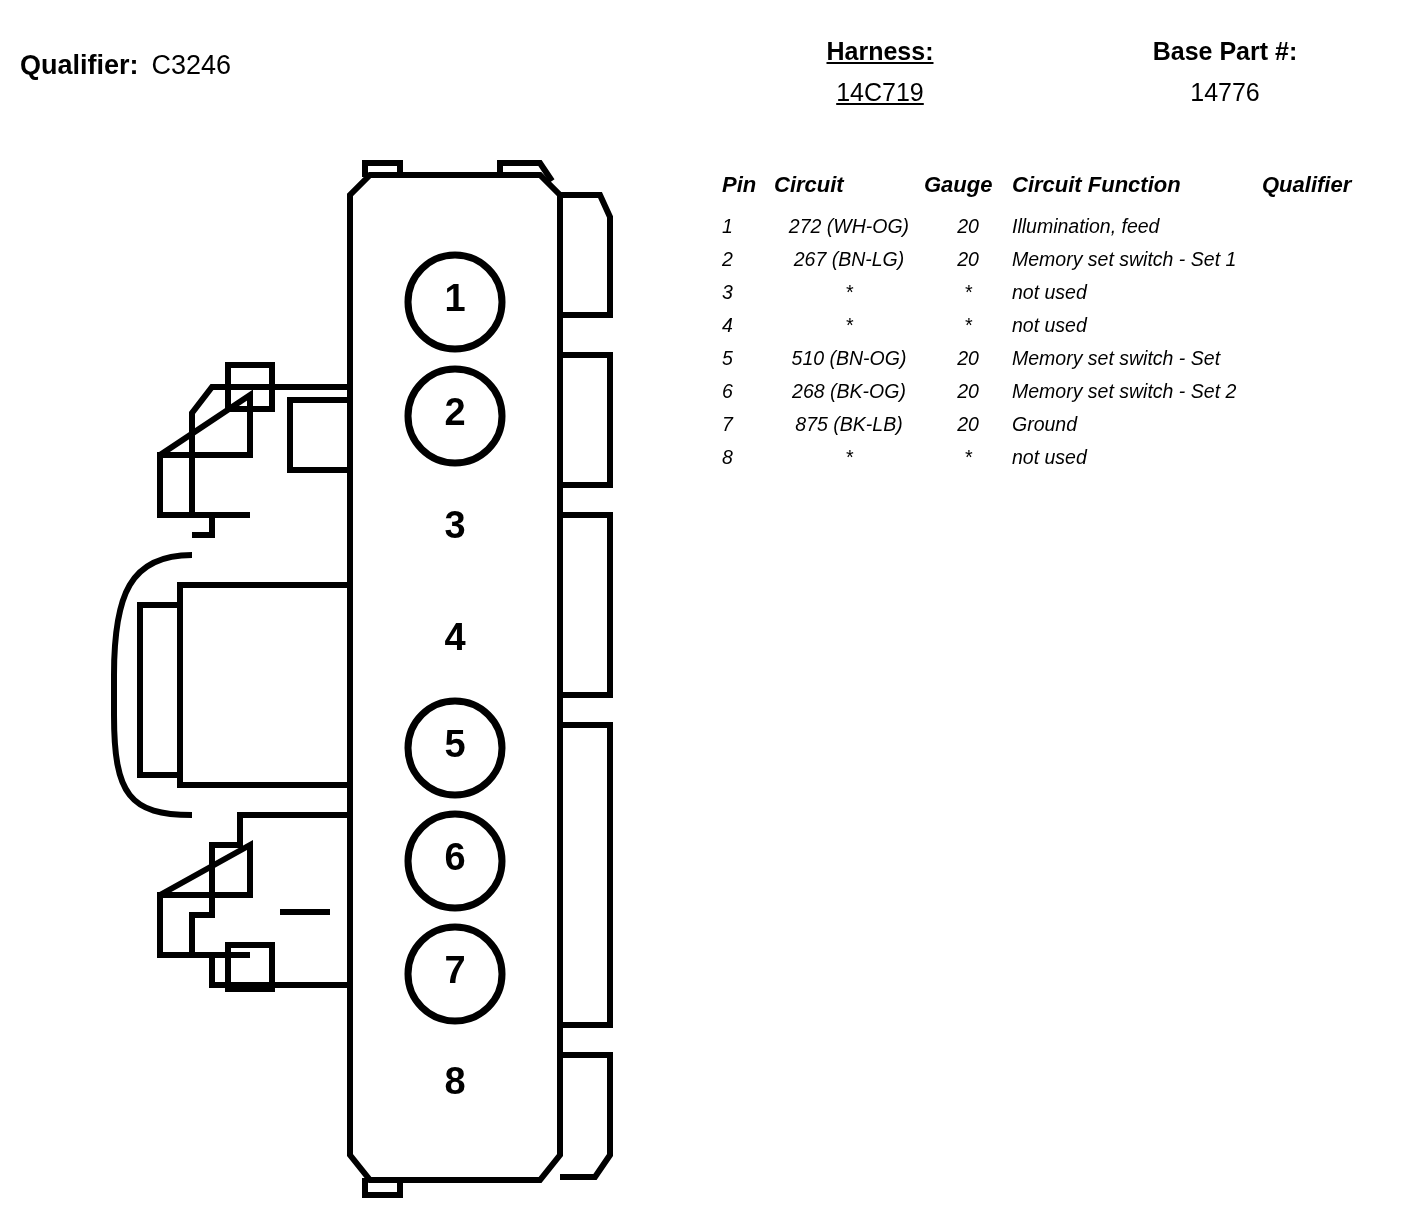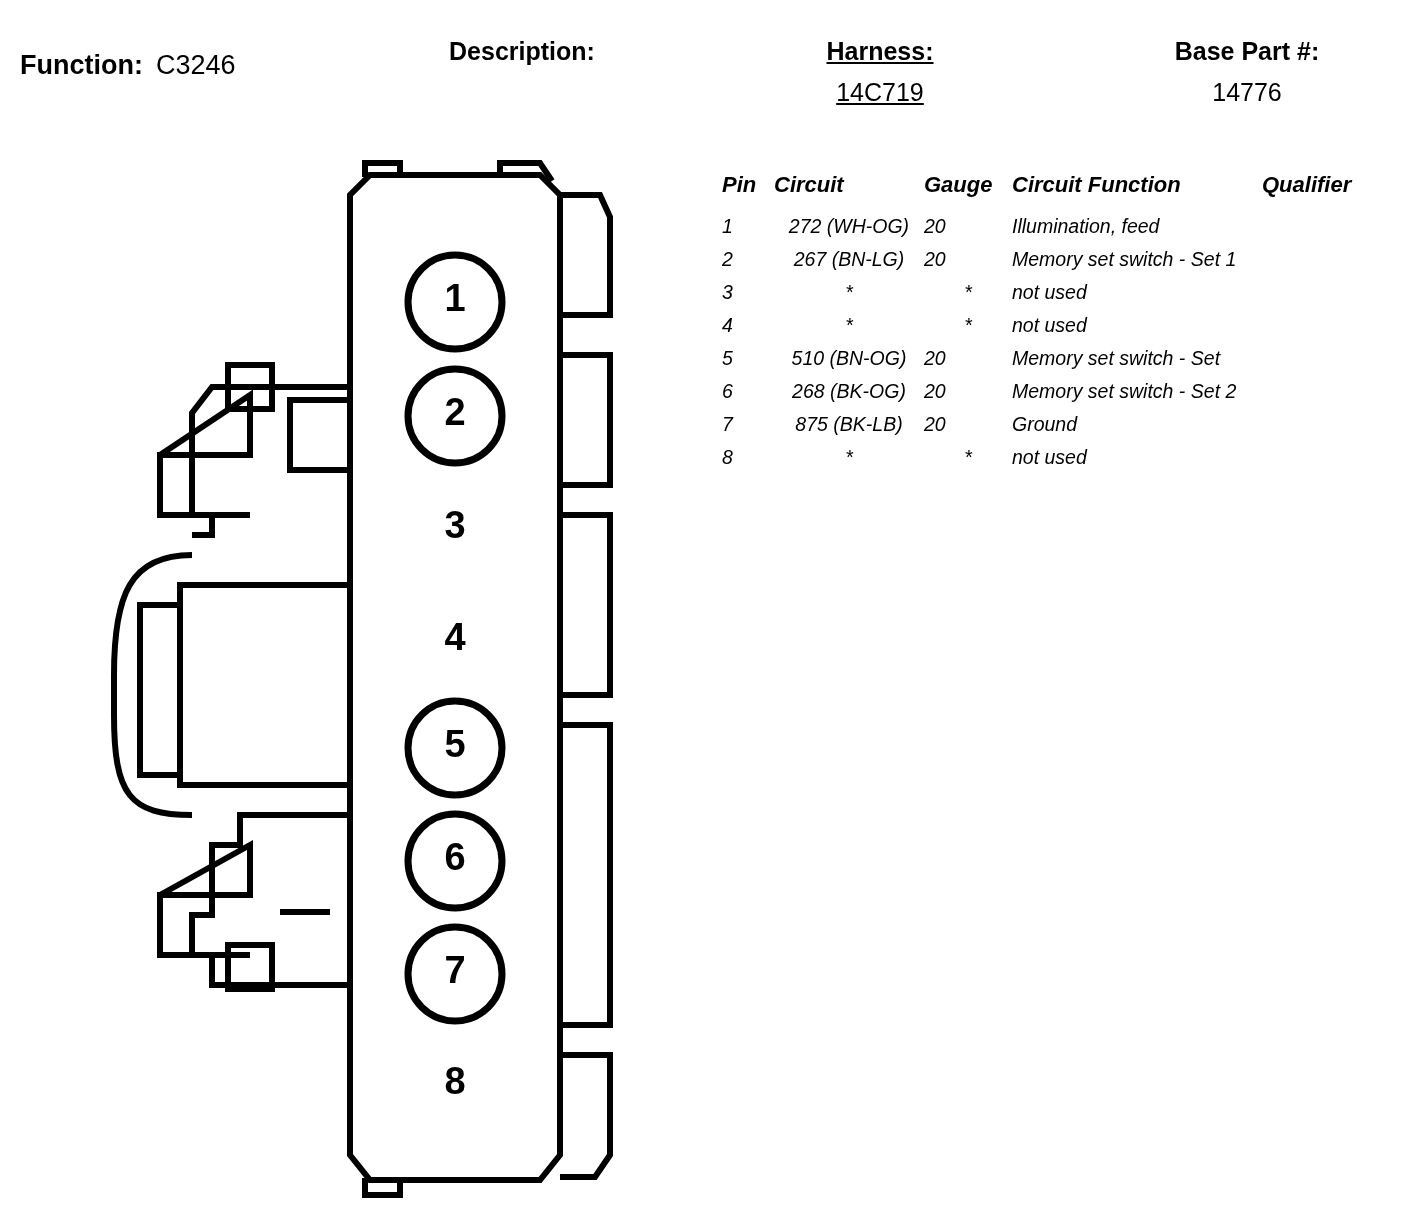--- a/index.html
+++ b/index.html
@@ -47,21 +47,21 @@
     white-space: nowrap;
   }
   .hdr-connector .conn-id {
     font-size: 27px;
     font-weight: normal;
     margin-left: 13px;
   }
 
   #hdr-description { left: 352px; top: 37px; width: 340px; }
   #hdr-harness     { left: 730px; top: 37px; width: 300px; text-decoration: underline; }
-  #hdr-basepart    { left: 1097px; top: 37px; width: 300px; }
+  #hdr-basepart    { left: 1075px; top: 37px; width: 300px; }
 
   
   #connector-drawing {
     position: absolute;
     left: 100px;
     top: 155px;
   }
 
   .pin-number {
     position: absolute;
@@ -94,40 +94,39 @@
   }
   table.pintable td {
     font-size: 19.5px;
     font-weight: normal;
     padding: 5px 0;
     white-space: nowrap;
     vertical-align: top;
   }
   th.c-pin, td.c-pin       { width: 52px; text-align: left; padding-right: 10px; }
   th.c-circuit, td.c-circuit { width: 150px; text-align: center; padding-right: 14px; }
-  th.c-gauge, td.c-gauge   { width: 88px;  text-align: left; padding-right: 14px; }
+  th.c-gauge, td.c-gauge   { width: 88px;  text-align: center; padding-right: 14px; }
   th.c-func, td.c-func     { width: 250px; text-align: left; }
   th.c-qual, td.c-qual     { width: 120px; text-align: left; }
   th.c-pin   { padding-left: 4px; }
   td.c-pin   { padding-left: 8px; }
   th.c-circuit { text-align: center; }
   th.c-gauge   { text-align: center; }
   td.star { text-align: center; }
 </style>
 </head>
 <body>
 
 <div class="header">
 
   <div class="hdr-block hdr-connector">
-    <span>Function:</span><span class="conn-id">C3246</span>
+    <span>Qualifier:</span><span class="conn-id">C3246</span>
   </div>
 
   <div class="hdr-block" id="hdr-description">
-    <div class="hdr-label">Description:</div>
   </div>
 
   <div class="hdr-block" id="hdr-harness">
     <div class="hdr-label">Harness:</div>
     <div class="hdr-value">14C719</div>
   </div>
 
   <div class="hdr-block" id="hdr-basepart">
     <div class="hdr-label">Base Part #:</div>
     <div class="hdr-value">14776</div>

